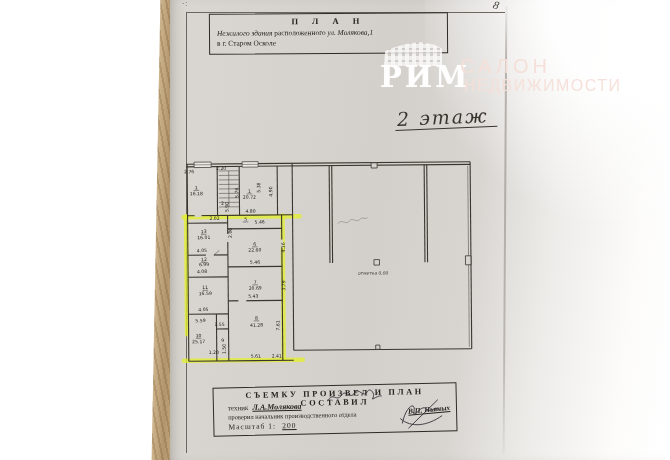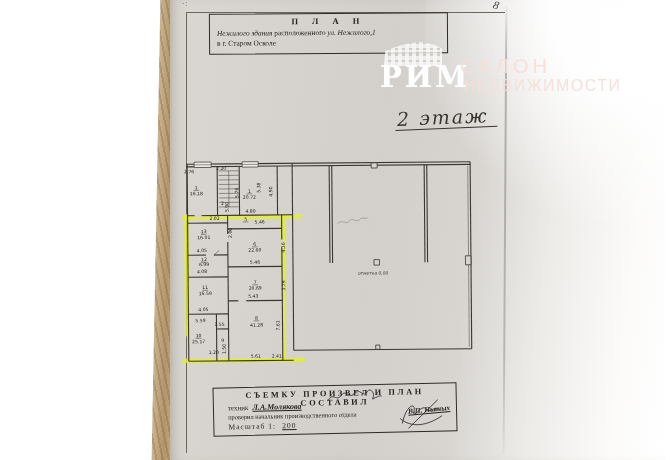--- a/index.html
+++ b/index.html
@@ -81,21 +81,21 @@
 
     <div class="frameline" style="left:16px;top:12px;width:1px;height:441px;"></div>
     <div class="frameline" style="left:16px;top:12px;width:319px;height:1px;"></div>
     <div id="corner-dots">·:</div>
     <div id="page-mark">8</div>
     <div id="fold"></div>
 
     <div id="hdrbox">
       <div class="t">П Л А Н</div>
       <div class="l2">
-        <span class="bi">Нежилого здания</span><span> расположенного </span><span class="bi">ул. Нежилого,1</span>
+        <span class="bi">Нежилого здания</span><span> расположенного </span><span class="bi">ул. Молякова,1</span>
       </div>
       <div class="l3">в г. Старом Осколе</div>
     </div>
 
     <div id="colosseum"></div>
     <div id="wm-rim">РИМ</div>
     <div id="wm-salon1">САЛОН</div>
     <div id="wm-salon2">НЕДВИЖИМОСТИ</div>
 
     <div id="floor-label">2 этаж</div>

